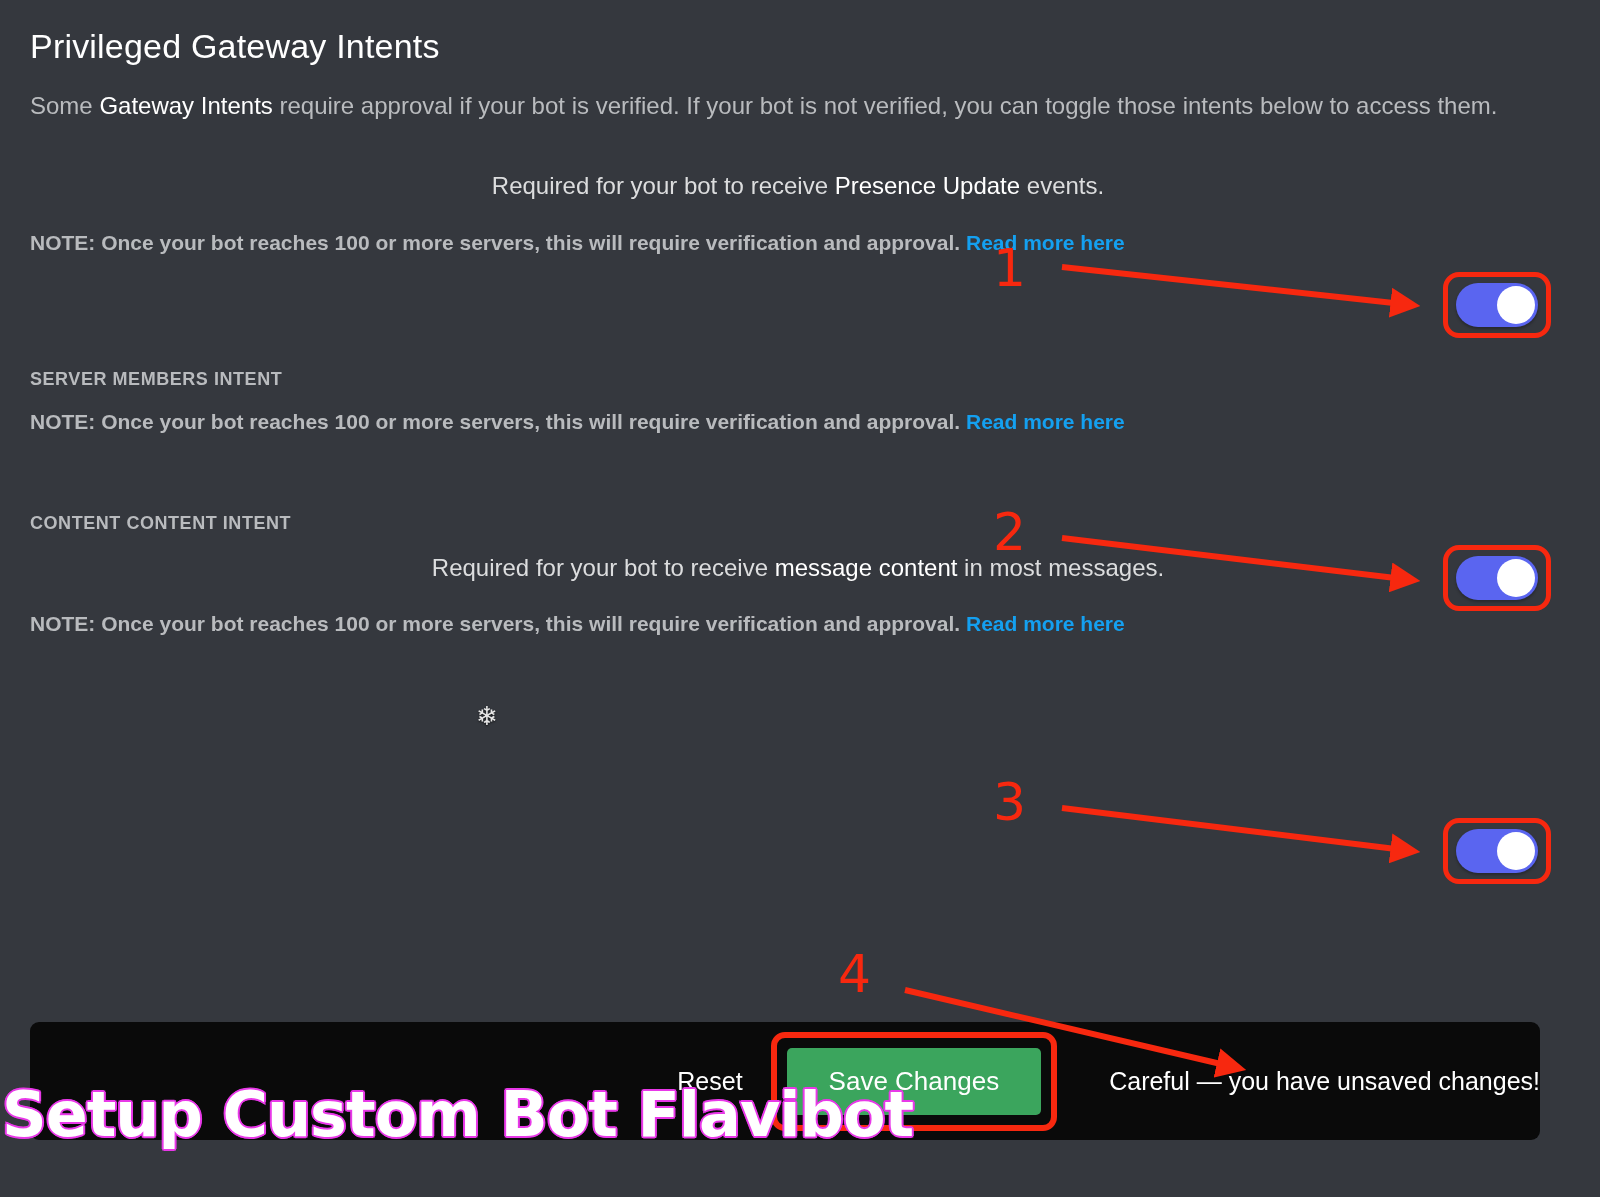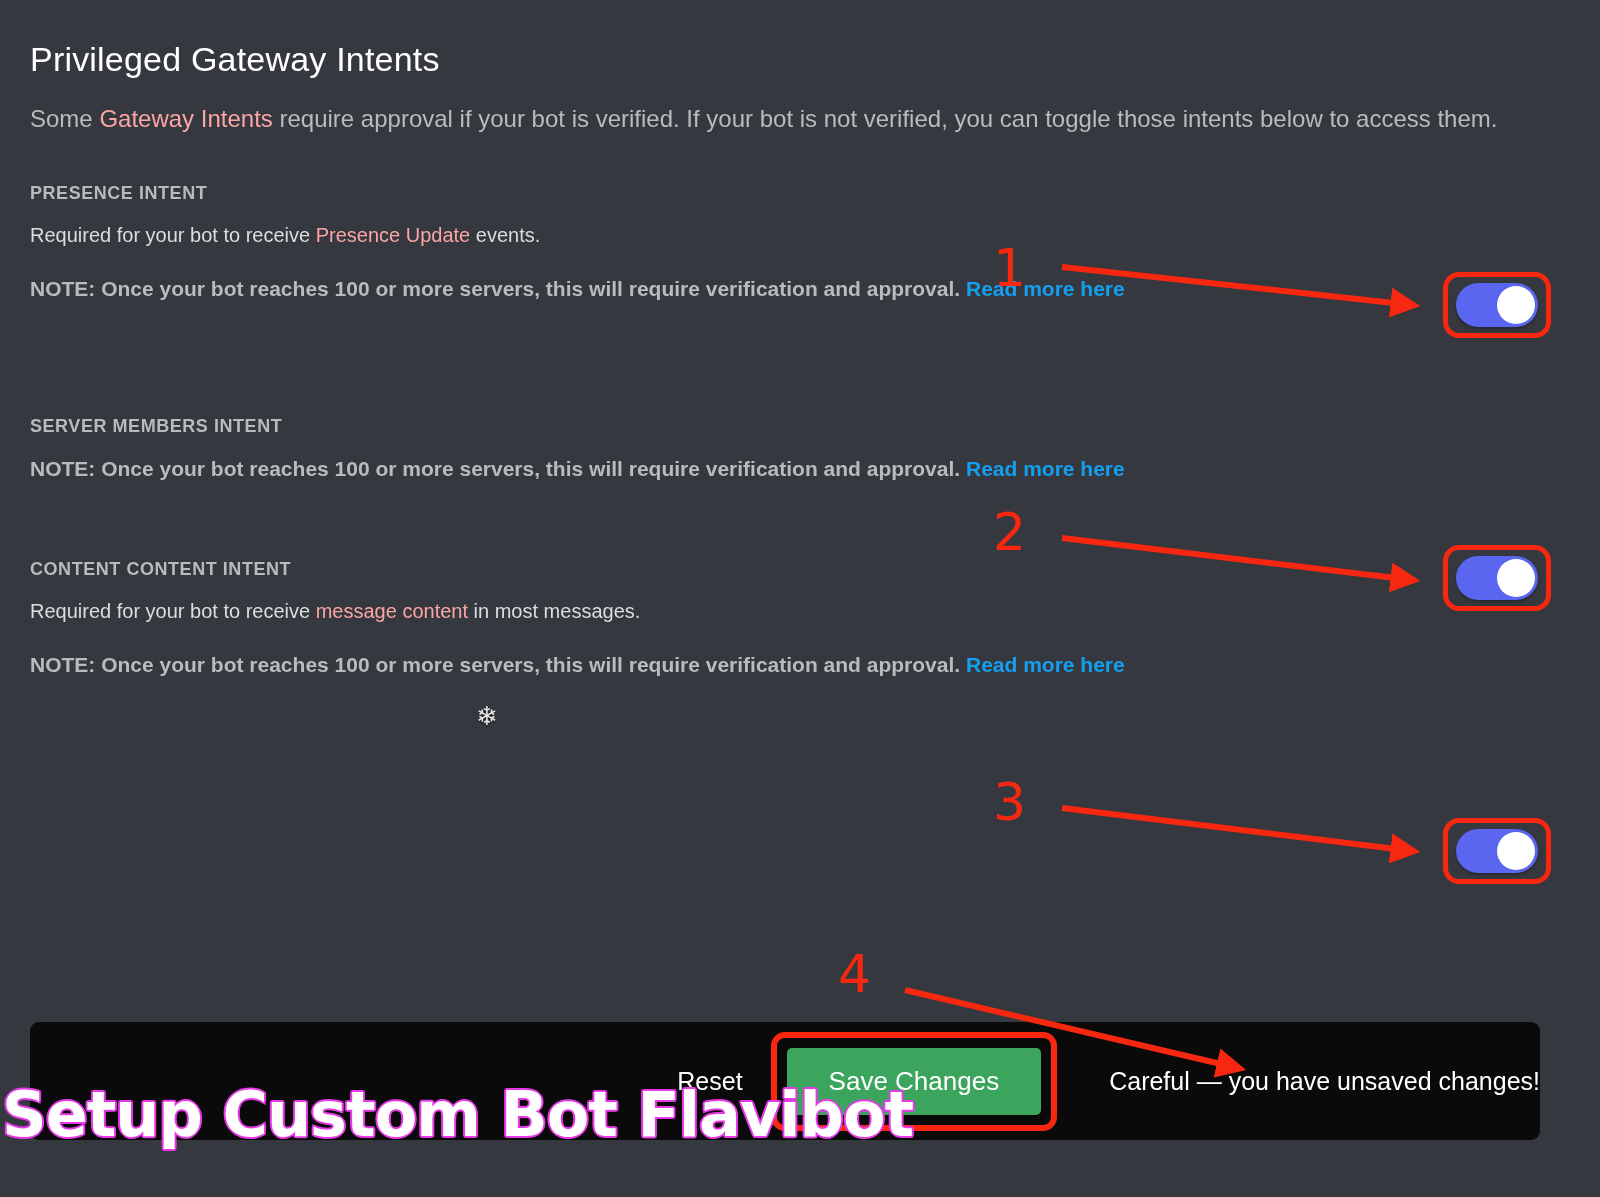--- a/index.html
+++ b/index.html
@@ -26,61 +26,62 @@
     height: 480px;
     overflow: hidden;
     pointer-events: none;
     z-index: 0;
   }
 
   
   #page {
     position: relative;
     z-index: 2;
-    padding: 40px 34px 0 30px;
+    padding: 27px 34px 0 30px;
     height: 1197px;
   }
 
   #page-title {
     font-size: 34px;
     font-weight: 400;
     color: #ffffff;
     letter-spacing: 0.2px;
     margin-bottom: 22px;
   }
 
   #page-desc {
     font-size: 24px;
     line-height: 1.52;
     color: #b9bbbe;
     max-width: 1490px;
     margin-bottom: 46px;
   }
 
-  .link { color: #fca5a5; text-decoration: none; }
+  .link { color: #ffffff; text-decoration: none; }
 
   
   .intent-section {
     position: relative;
     margin-bottom: 10px;
   }
 
   .intent-head {
     font-size: 18px;
     font-weight: 700;
     letter-spacing: 0.55px;
     color: #b9bbbe;
     margin-bottom: 18px;
   }
 
   .intent-desc {
-    font-size: 20px;
+    font-size: 24px;
     color: #dcddde;
     line-height: 1.35;
     margin-bottom: 26px;
+    text-align: center;
   }
 
   .intent-note {
     font-size: 21px;
     font-weight: 700;
     color: #b9bbbe;
     line-height: 1.35;
   }
   .intent-note .note-link {
     color: #14a0f0;
@@ -232,21 +233,20 @@
   
 </div>
 
 <div id="page">
 
   <h1 id="page-title">Privileged Gateway Intents</h1>
 
   <p id="page-desc"><span>Some </span><a class="link" href="#">Gateway Intents</a><span> require approval if your bot is verified. If your bot is not verified, you can toggle those intents below to access them.</span></p>
 
   <section class="intent-section" style="margin-bottom:112px;">
-    <div class="intent-head">PRESENCE INTENT</div>
     <div class="intent-desc"><span>Required for your bot to receive </span><a class="link" href="#">Presence Update</a><span> events.</span></div>
     <div class="intent-note"><span>NOTE: Once your bot reaches 100 or more servers, this will require verification and approval. </span><a class="note-link" href="#">Read more here</a></div>
   </section>
 
   <section class="intent-section" style="margin-bottom:76px;">
     <div class="intent-head">SERVER MEMBERS INTENT</div>
     <div class="intent-note"><span>NOTE: Once your bot reaches 100 or more servers, this will require verification and approval. </span><a class="note-link" href="#">Read more here</a></div>
   </section>
 
   <section class="intent-section">

